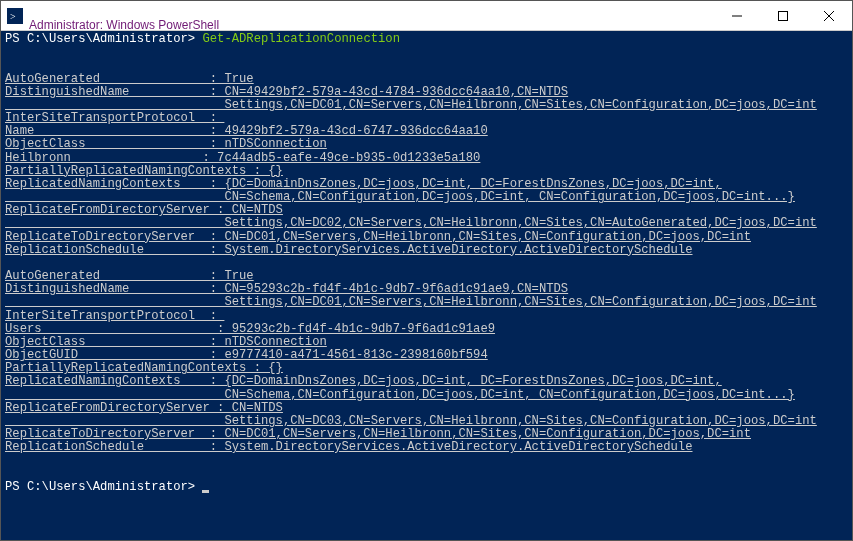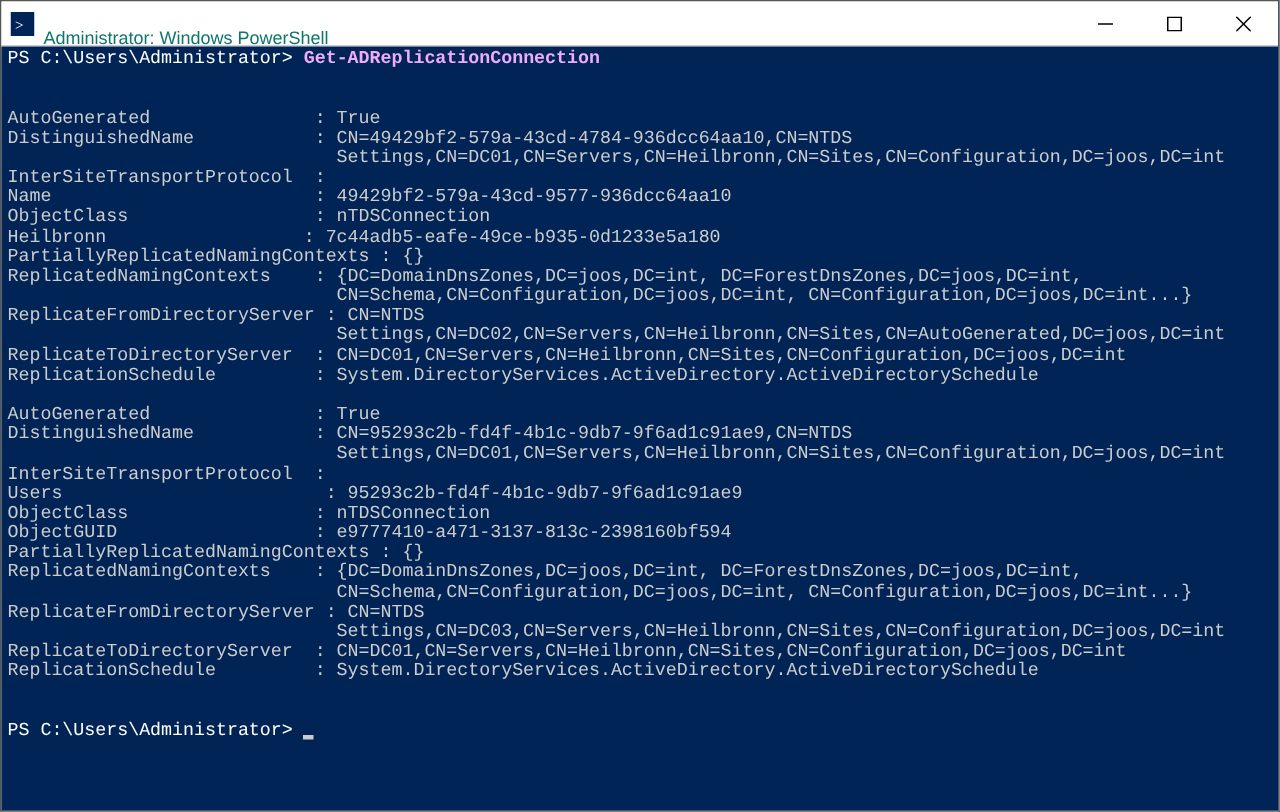--- a/index.html
+++ b/index.html
@@ -1,26 +1,26 @@
 <!DOCTYPE html>
 <html><head>
 <meta charset="utf-8">
 <style>
   * { margin: 0; padding: 0; box-sizing: border-box; }
   body { font-family: 'Segoe UI', Tahoma, sans-serif; background: #fff; width: 853px; height: 541px; overflow: hidden; }
   .window { width: 853px; height: 541px; display: flex; flex-direction: column; border: 1px solid #555; }
   .titlebar { height: 30px; background: #fff; display: flex; align-items: center; padding: 0 0 0 6px; border-bottom: 1px solid #ccc; }
   .titlebar .icon { width: 16px; height: 16px; margin-right: 6px; }
-  .titlebar .title { font-size: 12px; color: #0f766e; flex: 1; margin-top: 19px; }
+  .titlebar .title { font-size: 12px; color: #701a75; flex: 1; margin-top: 19px; }
   .winbtn { width: 46px; height: 30px; display: flex; align-items: center; justify-content: center; cursor: pointer; }
   .winbtn svg { width: 10px; height: 10px; }
   .terminal { flex: 1; background: #012456; color: #ccc; font-family: Consolas, 'Courier New', monospace; font-size: 12.2px; line-height: 1.08; padding: 2px 4px; white-space: pre; overflow: hidden; }
   .prompt { color: #fff; }
-  .cmd { color: #f0abfc; font-weight: bold; }
-  .line { white-space: pre; }
+  .cmd { color: #84cc16; }
+  .line { white-space: pre; text-decoration: underline; }
   .cursor { display: inline-block; width: 7px; height: 3px; background: #ccc; vertical-align: bottom; margin-bottom: 1px; }
 </style>
 </head>
 <body>
 
 <div class="window">
   <div class="titlebar">
     <span class="icon">
       <svg viewBox="0 0 16 16">
           <rect width="16" height="16" fill="#012456"></rect>
@@ -46,38 +46,38 @@
     </div>
   </div>
 
   <div class="terminal" id="terminal"><span class="prompt">PS C:\Users\Administrator&gt; </span><span class="cmd">Get-ADReplicationConnection</span>
 
 
 <span class="line">AutoGenerated               : True</span>
 <span class="line">DistinguishedName           : CN=49429bf2-579a-43cd-4784-936dcc64aa10,CN=NTDS</span>
 <span class="line">                              Settings,CN=DC01,CN=Servers,CN=Heilbronn,CN=Sites,CN=Configuration,DC=joos,DC=int</span>
 <span class="line">InterSiteTransportProtocol  : </span>
-<span class="line">Name                        : 49429bf2-579a-43cd-9577-936dcc64aa10</span>
+<span class="line">Name                        : 49429bf2-579a-43cd-6747-936dcc64aa10</span>
 <span class="line">ObjectClass                 : nTDSConnection</span>
 <span class="line">Heilbronn                  : 7c44adb5-eafe-49ce-b935-0d1233e5a180</span>
 <span class="line">PartiallyReplicatedNamingContexts : {}</span>
 <span class="line">ReplicatedNamingContexts    : {DC=DomainDnsZones,DC=joos,DC=int, DC=ForestDnsZones,DC=joos,DC=int,</span>
 <span class="line">                              CN=Schema,CN=Configuration,DC=joos,DC=int, CN=Configuration,DC=joos,DC=int...}</span>
 <span class="line">ReplicateFromDirectoryServer : CN=NTDS</span>
 <span class="line">                              Settings,CN=DC02,CN=Servers,CN=Heilbronn,CN=Sites,CN=AutoGenerated,DC=joos,DC=int</span>
 <span class="line">ReplicateToDirectoryServer  : CN=DC01,CN=Servers,CN=Heilbronn,CN=Sites,CN=Configuration,DC=joos,DC=int</span>
 <span class="line">ReplicationSchedule         : System.DirectoryServices.ActiveDirectory.ActiveDirectorySchedule</span>
 
 <span class="line">AutoGenerated               : True</span>
 <span class="line">DistinguishedName           : CN=95293c2b-fd4f-4b1c-9db7-9f6ad1c91ae9,CN=NTDS</span>
 <span class="line">                              Settings,CN=DC01,CN=Servers,CN=Heilbronn,CN=Sites,CN=Configuration,DC=joos,DC=int</span>
 <span class="line">InterSiteTransportProtocol  : </span>
 <span class="line">Users                        : 95293c2b-fd4f-4b1c-9db7-9f6ad1c91ae9</span>
 <span class="line">ObjectClass                 : nTDSConnection</span>
-<span class="line">ObjectGUID                  : e9777410-a471-3137-813c-2398160bf594</span>
+<span class="line">ObjectGUID                  : e9777410-a471-4561-813c-2398160bf594</span>
 <span class="line">PartiallyReplicatedNamingContexts : {}</span>
 <span class="line">ReplicatedNamingContexts    : {DC=DomainDnsZones,DC=joos,DC=int, DC=ForestDnsZones,DC=joos,DC=int,</span>
 <span class="line">                              CN=Schema,CN=Configuration,DC=joos,DC=int, CN=Configuration,DC=joos,DC=int...}</span>
 <span class="line">ReplicateFromDirectoryServer : CN=NTDS</span>
 <span class="line">                              Settings,CN=DC03,CN=Servers,CN=Heilbronn,CN=Sites,CN=Configuration,DC=joos,DC=int</span>
 <span class="line">ReplicateToDirectoryServer  : CN=DC01,CN=Servers,CN=Heilbronn,CN=Sites,CN=Configuration,DC=joos,DC=int</span>
 <span class="line">ReplicationSchedule         : System.DirectoryServices.ActiveDirectory.ActiveDirectorySchedule</span>
 
 
 <span class="prompt">PS C:\Users\Administrator&gt; </span><span class="cursor"></span></div>

